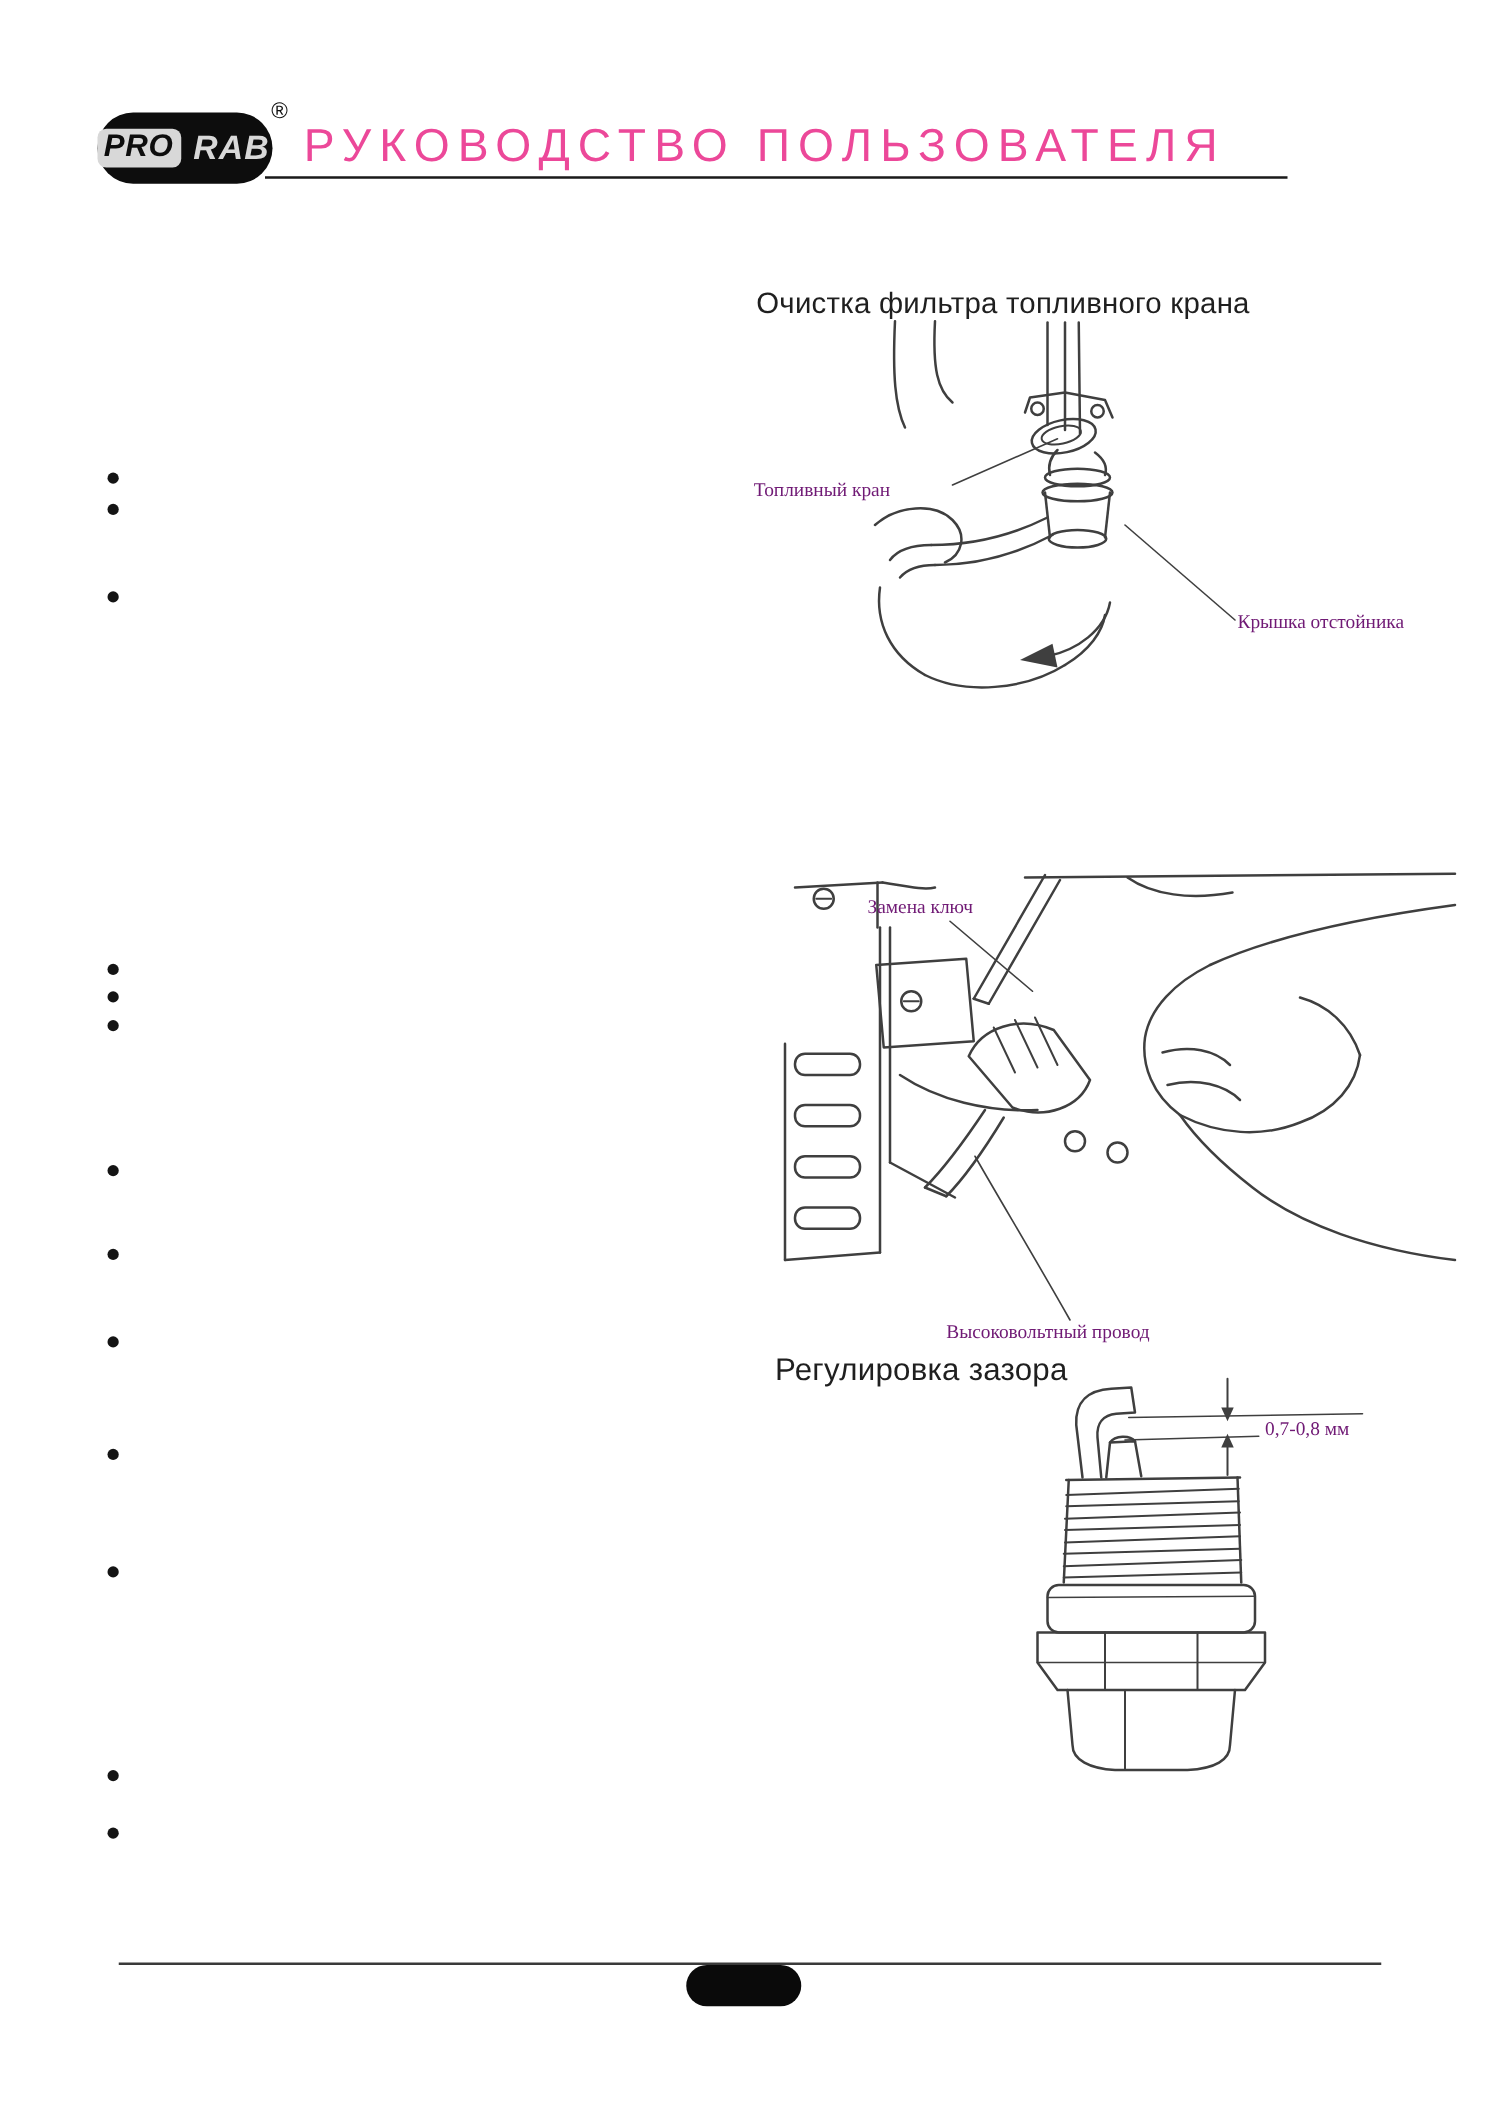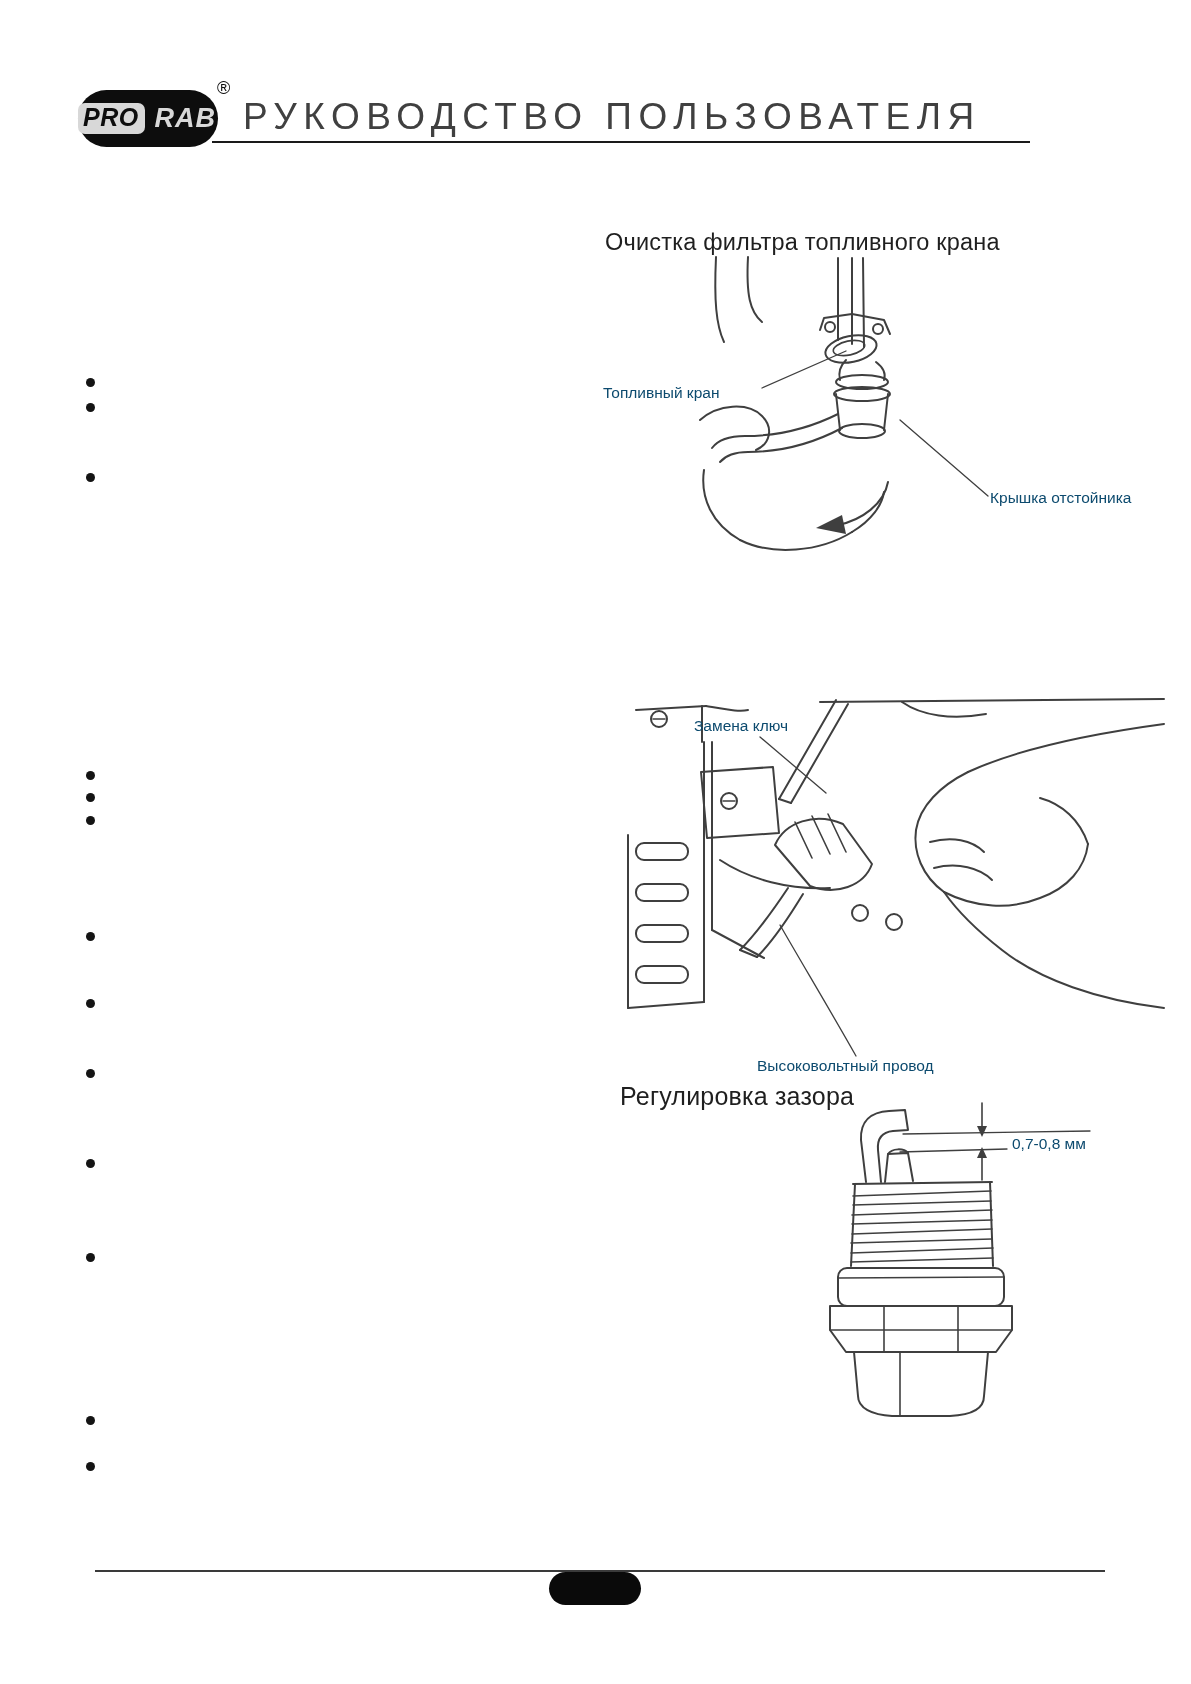--- a/index.html
+++ b/index.html
@@ -29,36 +29,36 @@
   .logo-rab {
     color:#d8d8d8; font-weight:bold; font-style:italic; font-size:27px;
     letter-spacing:1px; padding-right:2px;
   }
   .logo-reg {
     position:absolute; left:217px; top:78px;
     font-size:18px; color:#0d0d0d; font-weight:normal;
   }
   .doc-title {
     position:absolute; left:243px; top:96px;
-    font-size:37px; font-weight:400; color:#404040;
+    font-size:37px; font-weight:400; color:#ec4899;
     letter-spacing:6.5px; white-space:nowrap;text-align:right;
   }
   .header-rule {
     position:absolute; left:212px; top:141px;
     width:818px; height:2px; background:#1a1a1a;
   }
 
   
   .section-title {
     position:absolute; font-weight:normal; color:#1f1f1f;
     font-size:23.5px; letter-spacing:0.2px; white-space:nowrap;
   }
   .section-title.big { font-size:25px; }
   .diagram-label {
-    position:absolute; color:#0c4a6e; font-size:16px; white-space:nowrap;
+    position:absolute; color:#701a75; font-size:16px; white-space:nowrap;font-family:Liberation Serif, serif;
   }
   .diagram-label.small { font-size:15.5px; }
 
   
   .bullet {
     position:absolute; left:86px; width:9px; height:9px;
     border-radius:50%; background:#141414;
   }
 
   

